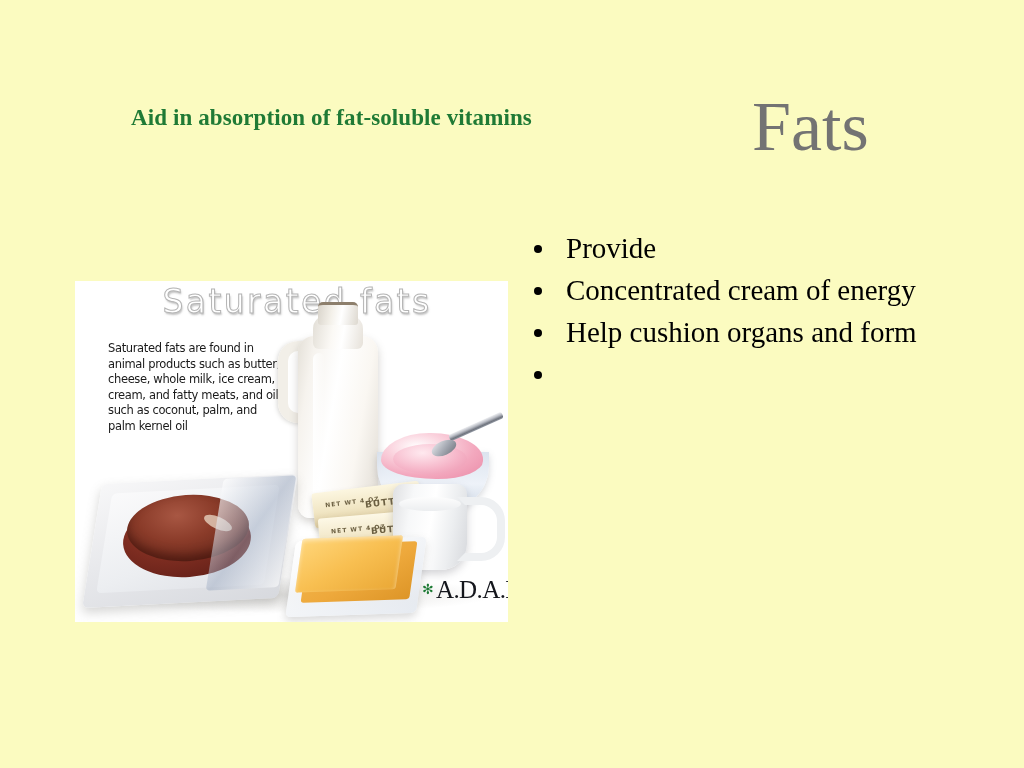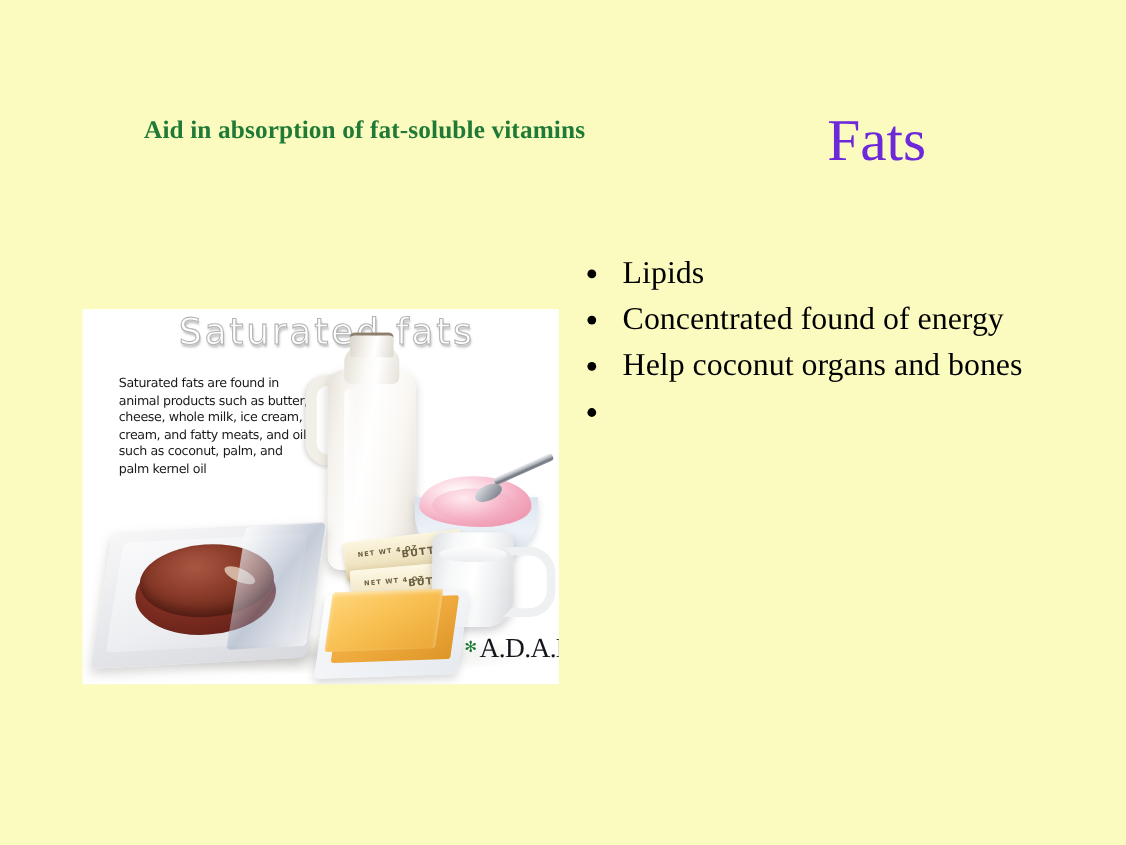--- a/index.html
+++ b/index.html
@@ -34,23 +34,23 @@
     color: #1f7a35;
     letter-spacing: 0.1px;
     white-space: nowrap;
   }
   .slide-title {
     position: absolute;
     left: 752px;
     top: 98px;
     font-family: "Liberation Serif", serif;
     font-weight: normal;
-    font-size: 54px;
+    font-size: 70px;
     line-height: 58px;
-    color: #6d28d9;
+    color: #737373;
     white-space: nowrap;
   }
 
   
   .bullets {
     position: absolute;
     left: 528px;
     top: 228px;
     width: 430px;
     margin: 0;
@@ -324,29 +324,29 @@
 
 <div class="slide">
 
   <div class="subheading">Aid in absorption of fat-soluble vitamins</div>
 
   <div class="slide-title">Fats</div>
 
   <ul class="bullets">
     <li>
       <span class="dot"></span>
-      <span>Lipids</span>
+      <span>Provide</span>
     </li>
     <li>
       <span class="dot"></span>
-      <span>Concentrated found of energy</span>
+      <span>Concentrated cream of energy</span>
     </li>
     <li>
       <span class="dot"></span>
-      <span>Help coconut organs and bones</span>
+      <span>Help cushion organs and form</span>
     </li>
     <li>
       <span class="dot"></span>
     </li>
   </ul>
 
   <div class="figure">
 
     <div class="fig-title">Saturated fats</div>
 

